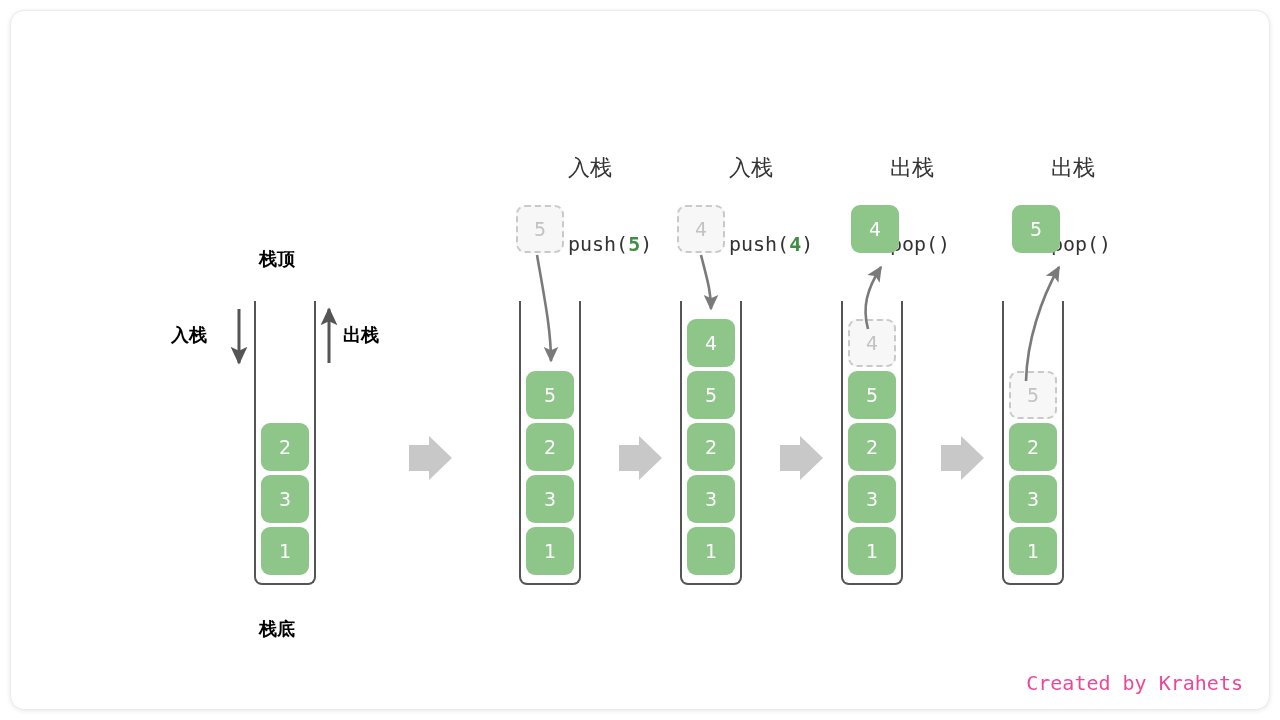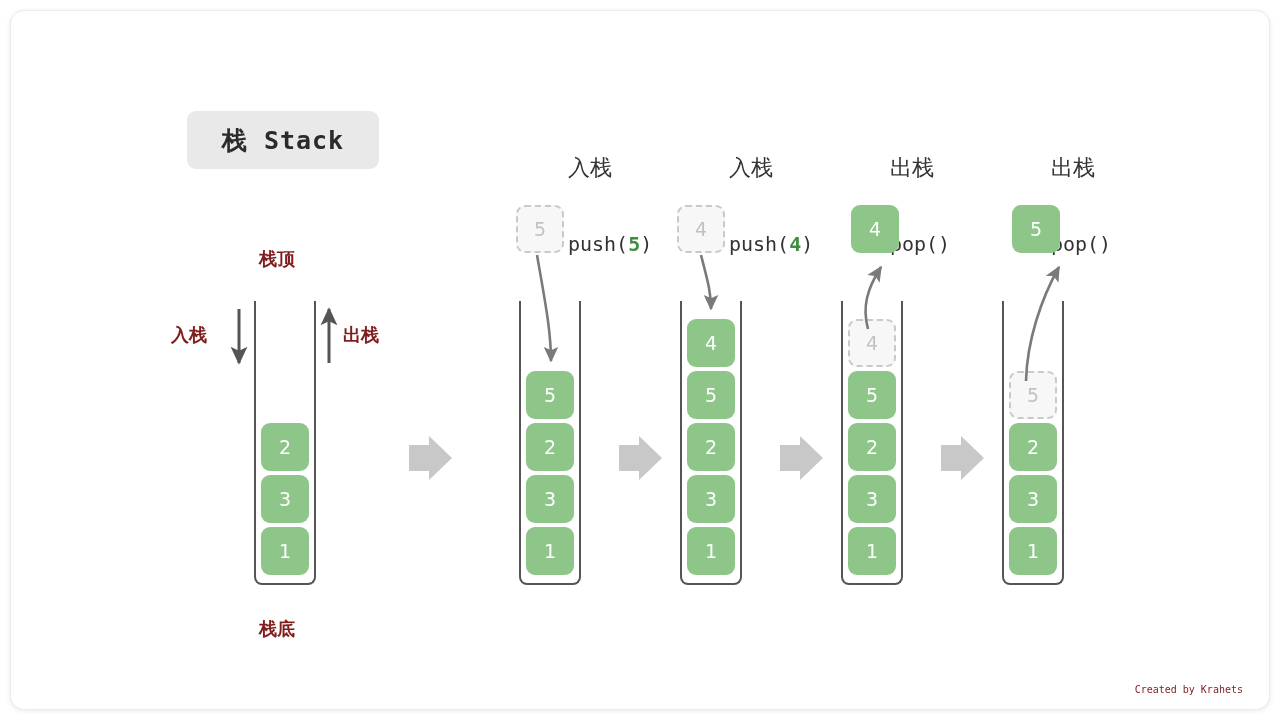--- a/index.html
+++ b/index.html
@@ -29,21 +29,21 @@
   .op-head{
     position:absolute;white-space:pre;color:#333333;
     font-size:22px;line-height:38px;text-align:left;
   }
   .op-head .cjk{font-family:"DejaVu Sans",sans-serif;font-weight:normal;}
   .op-head .mono{font-family:"DejaVu Sans Mono","Liberation Mono",monospace;font-size:20px;}
   .op-head .num{color:#3e8e41;font-weight:bold;}
 
   .cap-top{
     position:absolute;font-family:Liberation Mono, monospace;font-weight:bold;
-    font-size:18px;color:#7f1d1d;white-space:pre;
+    font-size:18px;color:#000000;white-space:pre;
   }
 
   
   .stack{
     position:absolute;width:62px;
     border-left:2px solid #555555;
     border-right:2px solid #555555;
     border-bottom:2px solid #555555;
     border-bottom-left-radius:8px;border-bottom-right-radius:8px;
     box-sizing:border-box;
@@ -63,30 +63,29 @@
   }
   .cell.float{background:#8ec68a;color:#ffffff;}
 
   
   .overlay{position:absolute;left:0;top:0;width:1258px;height:698px;pointer-events:none;}
 
   
   .footer{
     position:absolute;right:26px;bottom:14px;
     font-family:"DejaVu Sans Mono","Liberation Mono",monospace;
-    font-size:10px;color:#7f1d1d;white-space:pre;
+    font-size:20px;color:#ec4899;white-space:pre;
   }
 </style>
 </head>
 <body>
 
 <div class="card">
   <div class="stage">
 
-    <div class="title-badge">栈 Stack</div>
 
     <div>
       <div class="cap-top" style="left:248px;top:236px;">栈顶</div>
       <div class="cap-top" style="left:248px;top:606px;">栈底</div>
       <div class="cap-top" style="left:160px;top:312px;">入栈</div>
       <div class="cap-top" style="left:332px;top:312px;">出栈</div>
 
       <div class="stack" style="left:243px;top:290px;height:284px;"></div>
 
       <div class="cell" style="left:250px;top:412px;">2</div>

